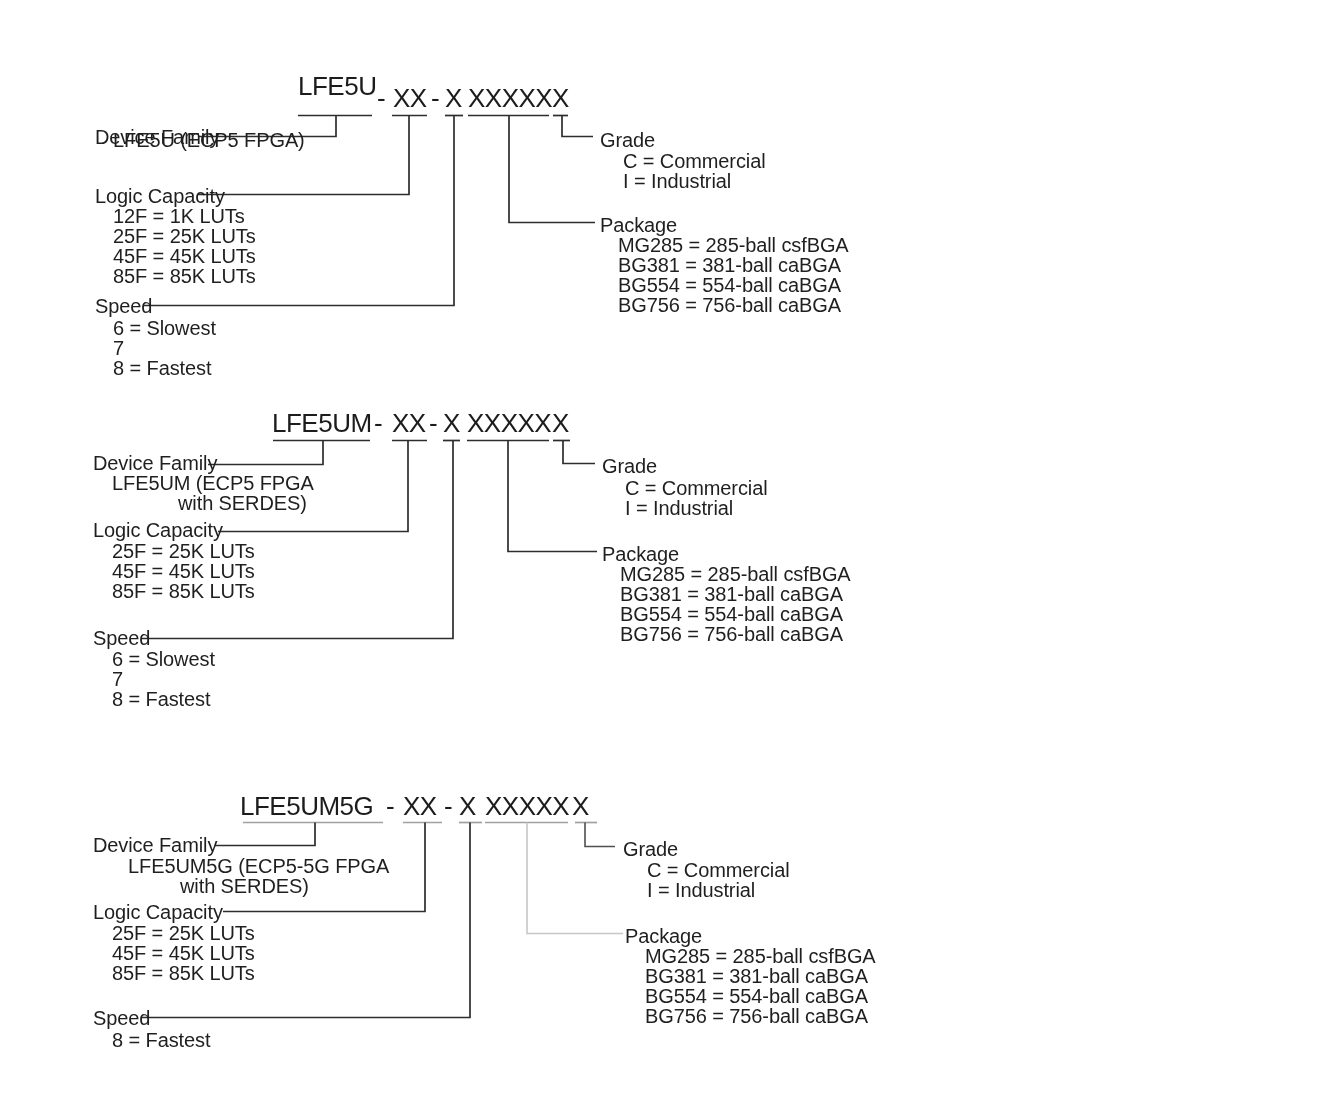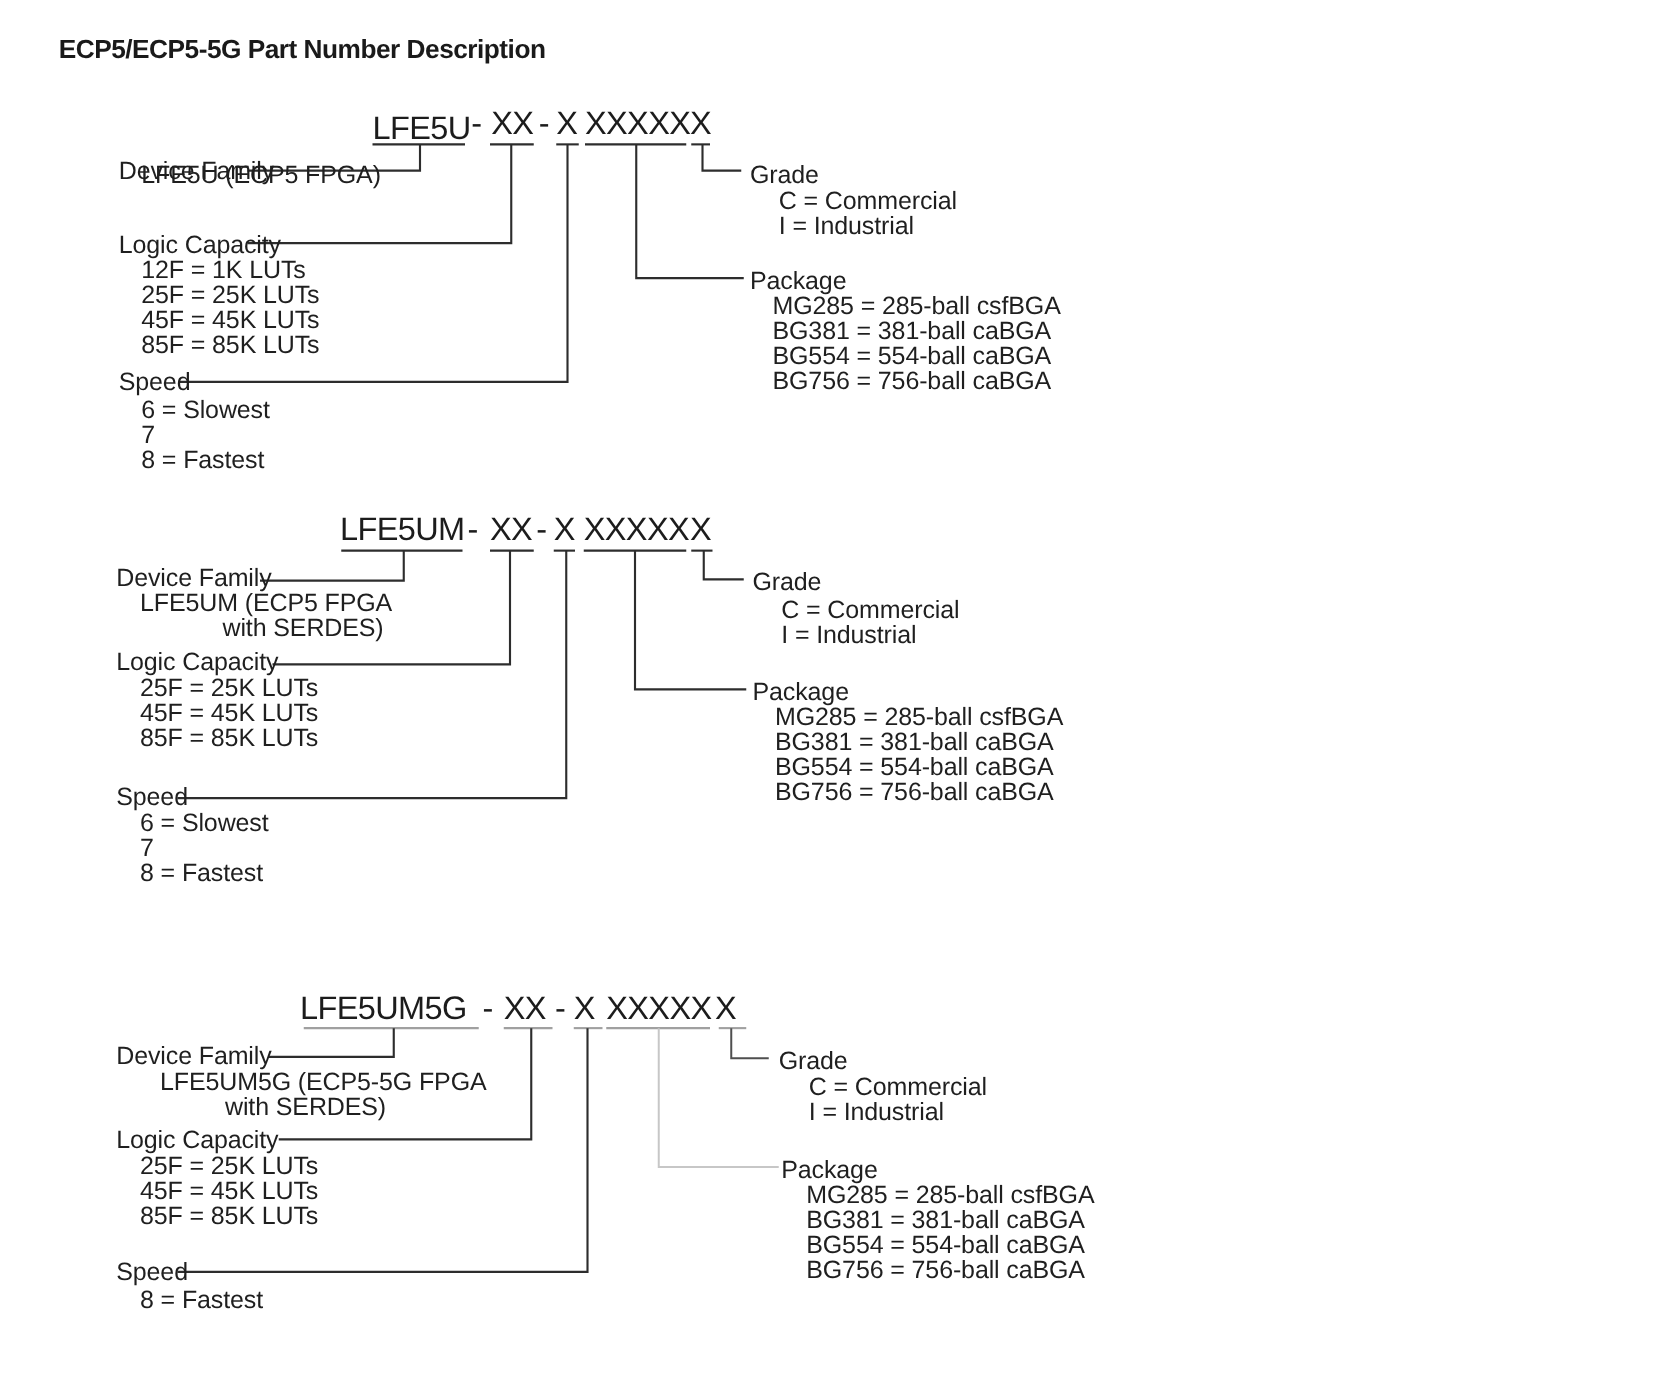--- a/index.html
+++ b/index.html
@@ -62,23 +62,22 @@
       <g stroke="#2d2d2d" stroke-width="1.7">
         <path d="M215,845.5 H315 V822.5"></path>
         <path d="M223,911.5 H425 V822.5"></path>
         <path d="M142,1017.5 H470 V822.5"></path>
       </g>
       <path d="M527,822.5 V933.5 H623" stroke="#c7c7c7" stroke-width="1.6"></path>
       <path d="M585,822.5 V846.5 H615" stroke="#4f4f4f" stroke-width="1.6"></path>
     </g>
   </svg>
 
-  <span class="t title" style="left:47px;top:28px">ECP5/ECP5-5G Part Number Description</span>
 
-  <span class="t pn" style="left:298px;top:88px">LFE5U</span>
+  <span class="t pn" style="left:298px;top:72px">LFE5U</span>
   <span class="t pn" style="left:377px;top:84px">-</span>
   <span class="t pn" style="left:393px;top:84px">XX</span>
   <span class="t pn" style="left:431px;top:84px">-</span>
   <span class="t pn" style="left:445px;top:84px">X</span>
   <span class="t pn" style="left:468px;top:84px">XXXXX</span>
   <span class="t pn" style="left:552px;top:84px">X</span>
 
   <span class="t lbl" style="left:95px;top:126px">Device Family</span>
   <span class="t lbl" style="left:113px;top:129px">LFE5U (ECP5 FPGA)</span>
 

